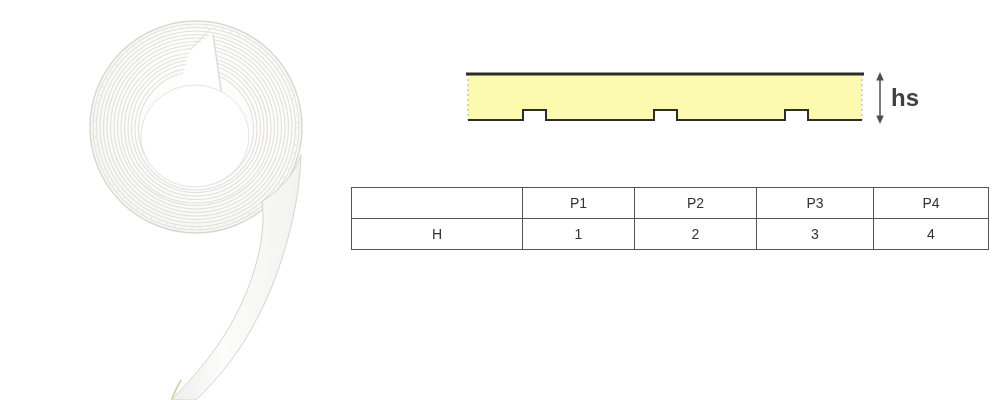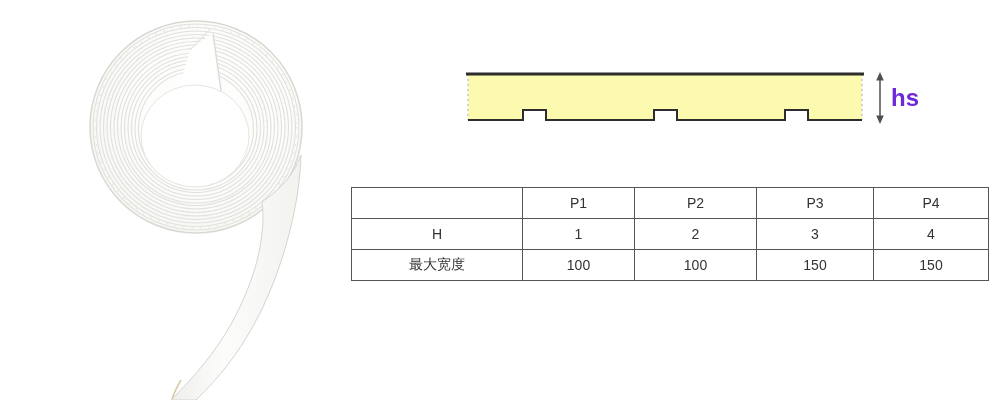--- a/index.html
+++ b/index.html
@@ -6,21 +6,21 @@
   #stage{
     position:relative;width:1000px;height:400px;background:#ffffff;
     overflow:hidden;font-family:"Liberation Sans","DejaVu Sans",sans-serif;
   }
   
   #photo-svg{position:absolute;left:0;top:0;}
   
   #diagram-svg{position:absolute;left:440px;top:40px;}
   #hs-label{
     position:absolute;left:891px;top:85px;width:60px;
-    font-size:24px;font-weight:bold;color:#6d28d9;line-height:1.1;
+    font-size:24px;font-weight:bold;color:#404040;line-height:1.1;
   }
   
   #spec-table{
     position:absolute;left:351px;top:187px;width:637px;
     border-collapse:collapse;table-layout:fixed;
     font-size:14px;color:#333;
   }
   #spec-table td{
     border:1px solid #555;height:30px;padding:0;
     text-align:center;vertical-align:middle;
@@ -130,23 +130,16 @@
         <td>P3</td>
         <td>P4</td>
       </tr>
       <tr>
         <td>H</td>
         <td>1</td>
         <td>2</td>
         <td>3</td>
         <td>4</td>
       </tr>
-      <tr>
-        <td>最大宽度</td>
-        <td>100</td>
-        <td>100</td>
-        <td>150</td>
-        <td>150</td>
-      </tr>
     </tbody>
   </table>
 
 </div>
 
 </body></html>

